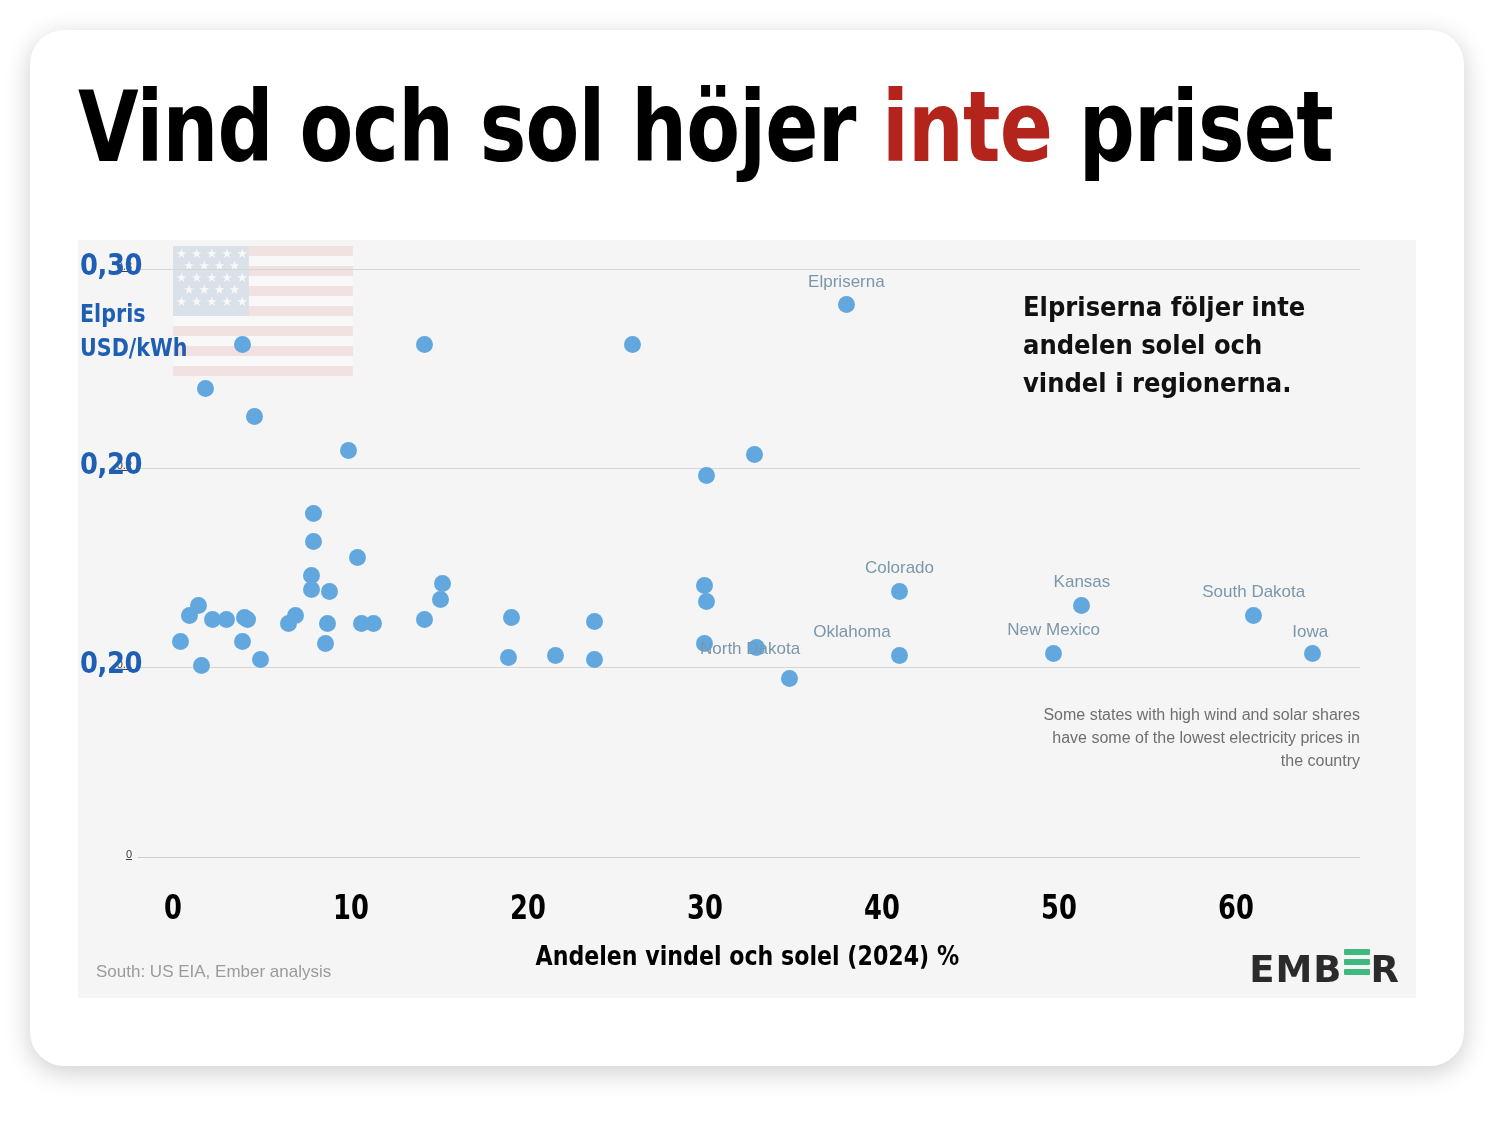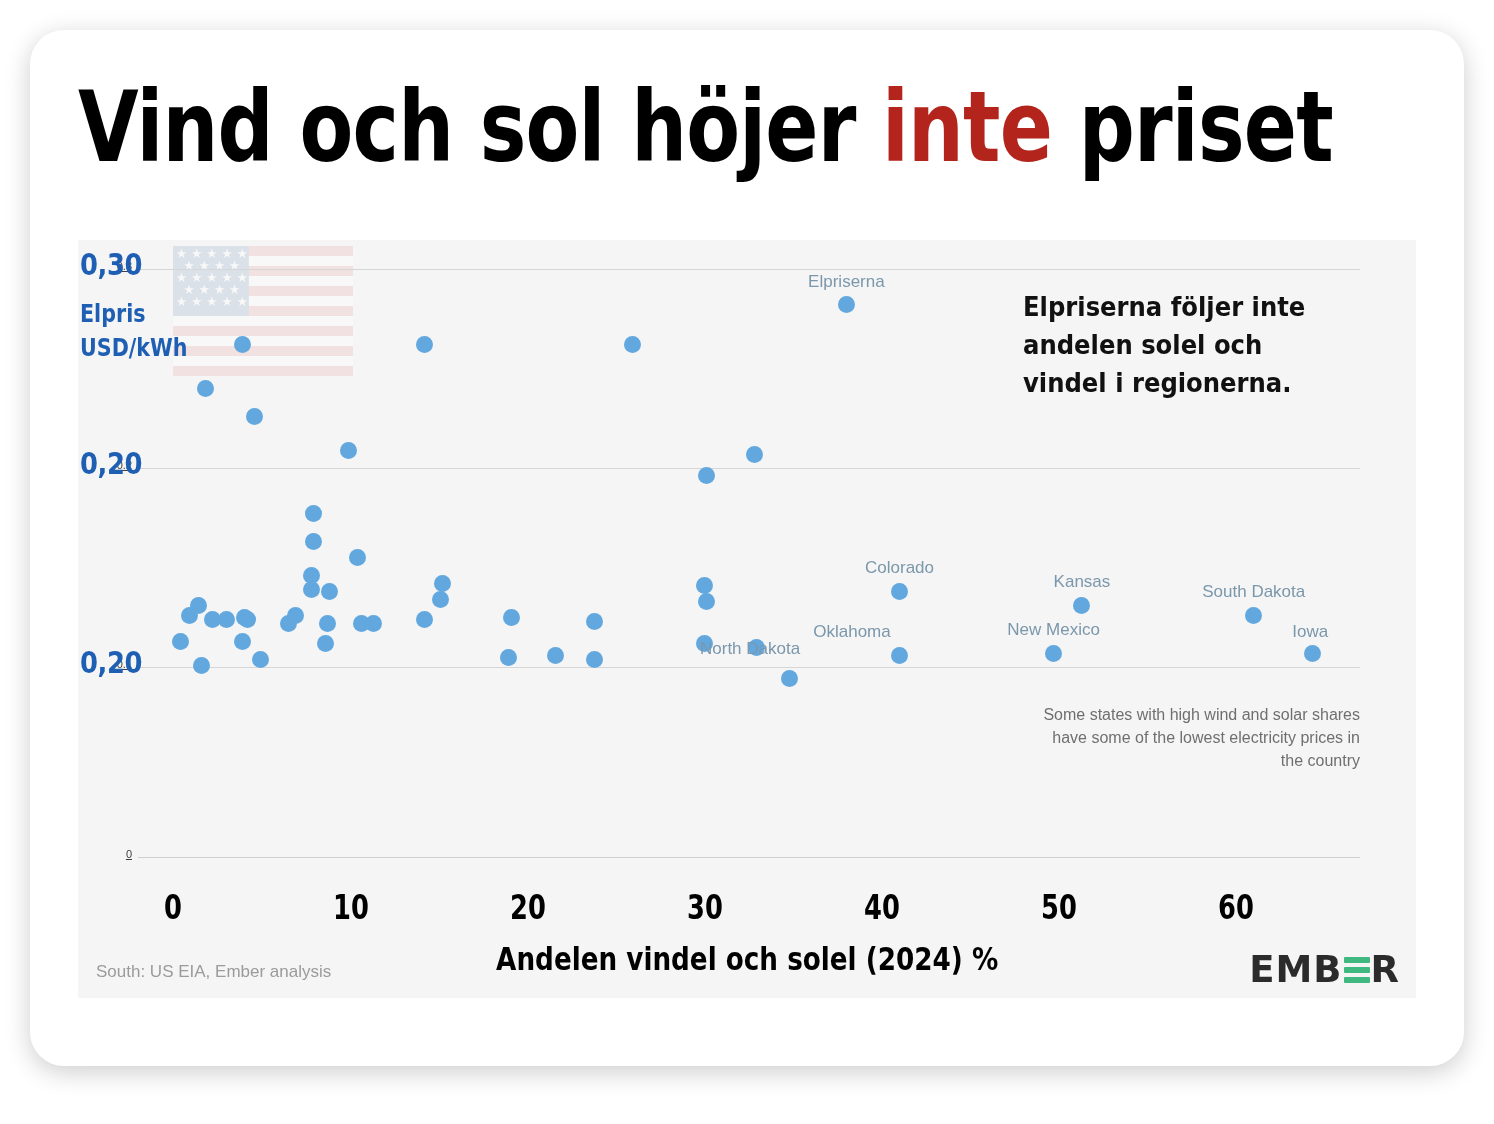--- a/index.html
+++ b/index.html
@@ -169,38 +169,38 @@
     transform: translateX(-50%) scaleX(0.78);
   }
   .xaxis-title {
     position: absolute;
     top: 700px;
     left: 0;
     width: 1338px;
     text-align: center;
     font-family: "DejaVu Sans", sans-serif;
     font-weight: 700;
-    font-size: 32px;
+    font-size: 27px;
     color: #000000;
   }
   .xaxis-title span { display: inline-block; transform: scaleX(0.82); }
   .source {
     position: absolute;
     left: 18px;
     top: 722px;
     font-family: "Liberation Sans", sans-serif;
     font-size: 17px;
     color: #9b9b9b;
   }
   .ember {
     position: absolute;
     right: 16px;
     top: 708px;
     display: flex;
-    align-items: center;
+    align-items: flex-start;
     font-family: "DejaVu Sans", sans-serif;
     font-weight: 700;
     font-size: 37px;
     letter-spacing: 1px;
     color: #2b2b2b;
   }
   .ember .bars {
     display: inline-block;
     width: 26px;
     height: 27px;

